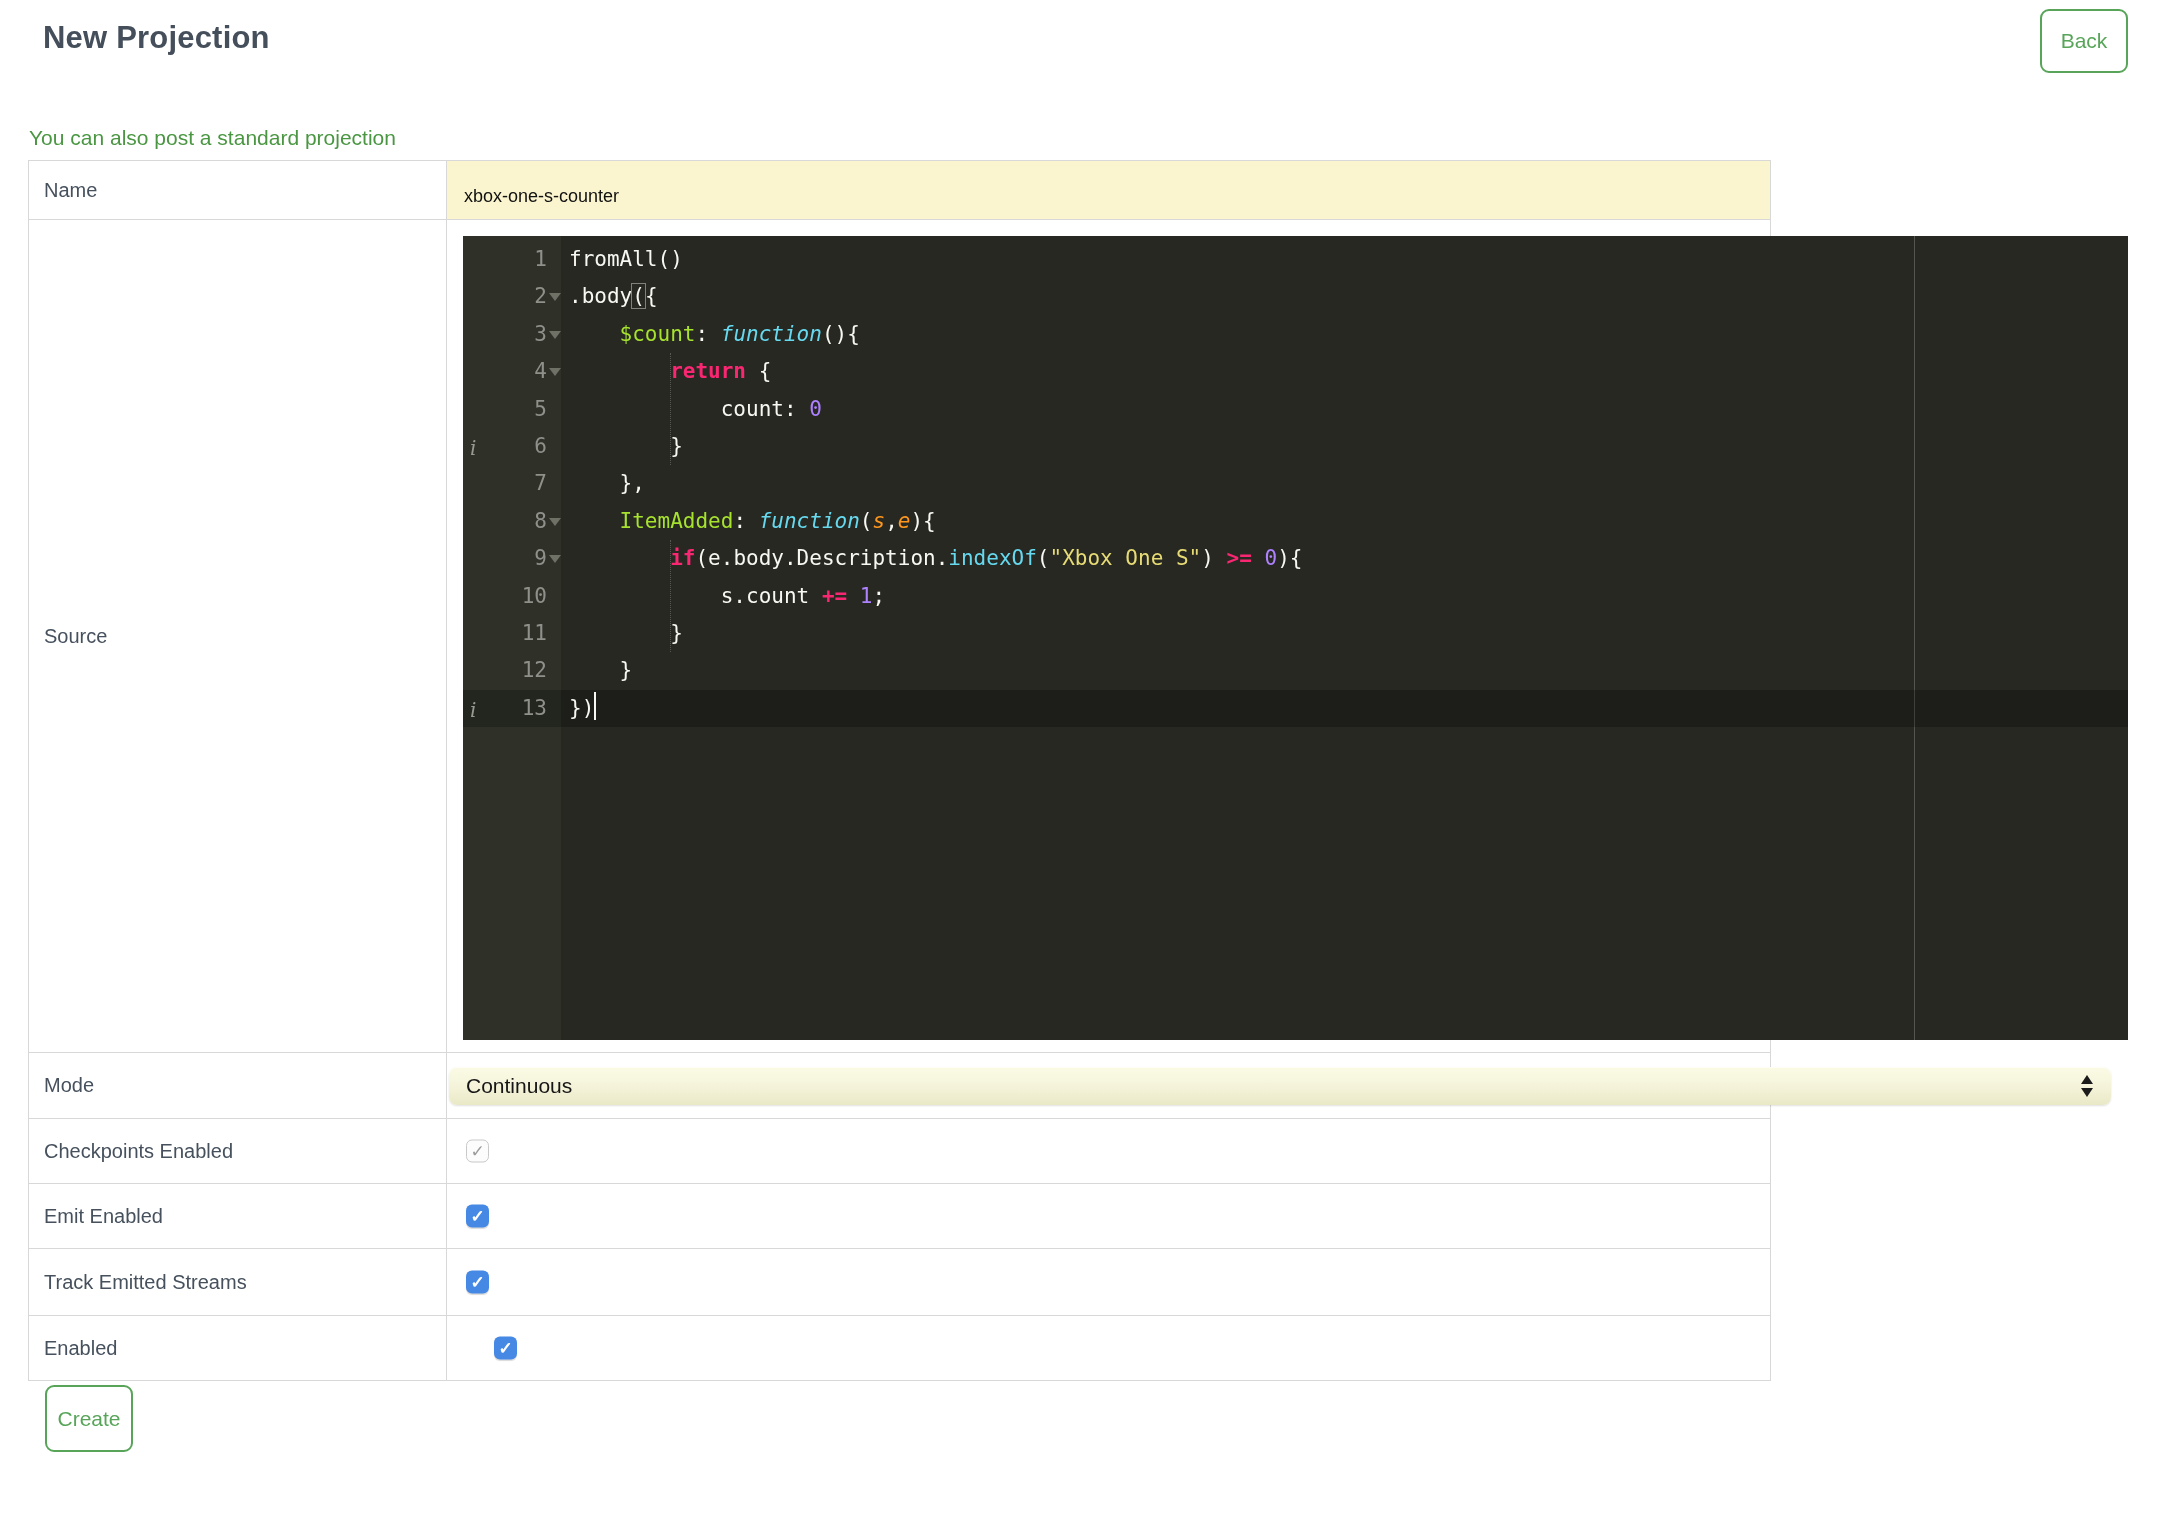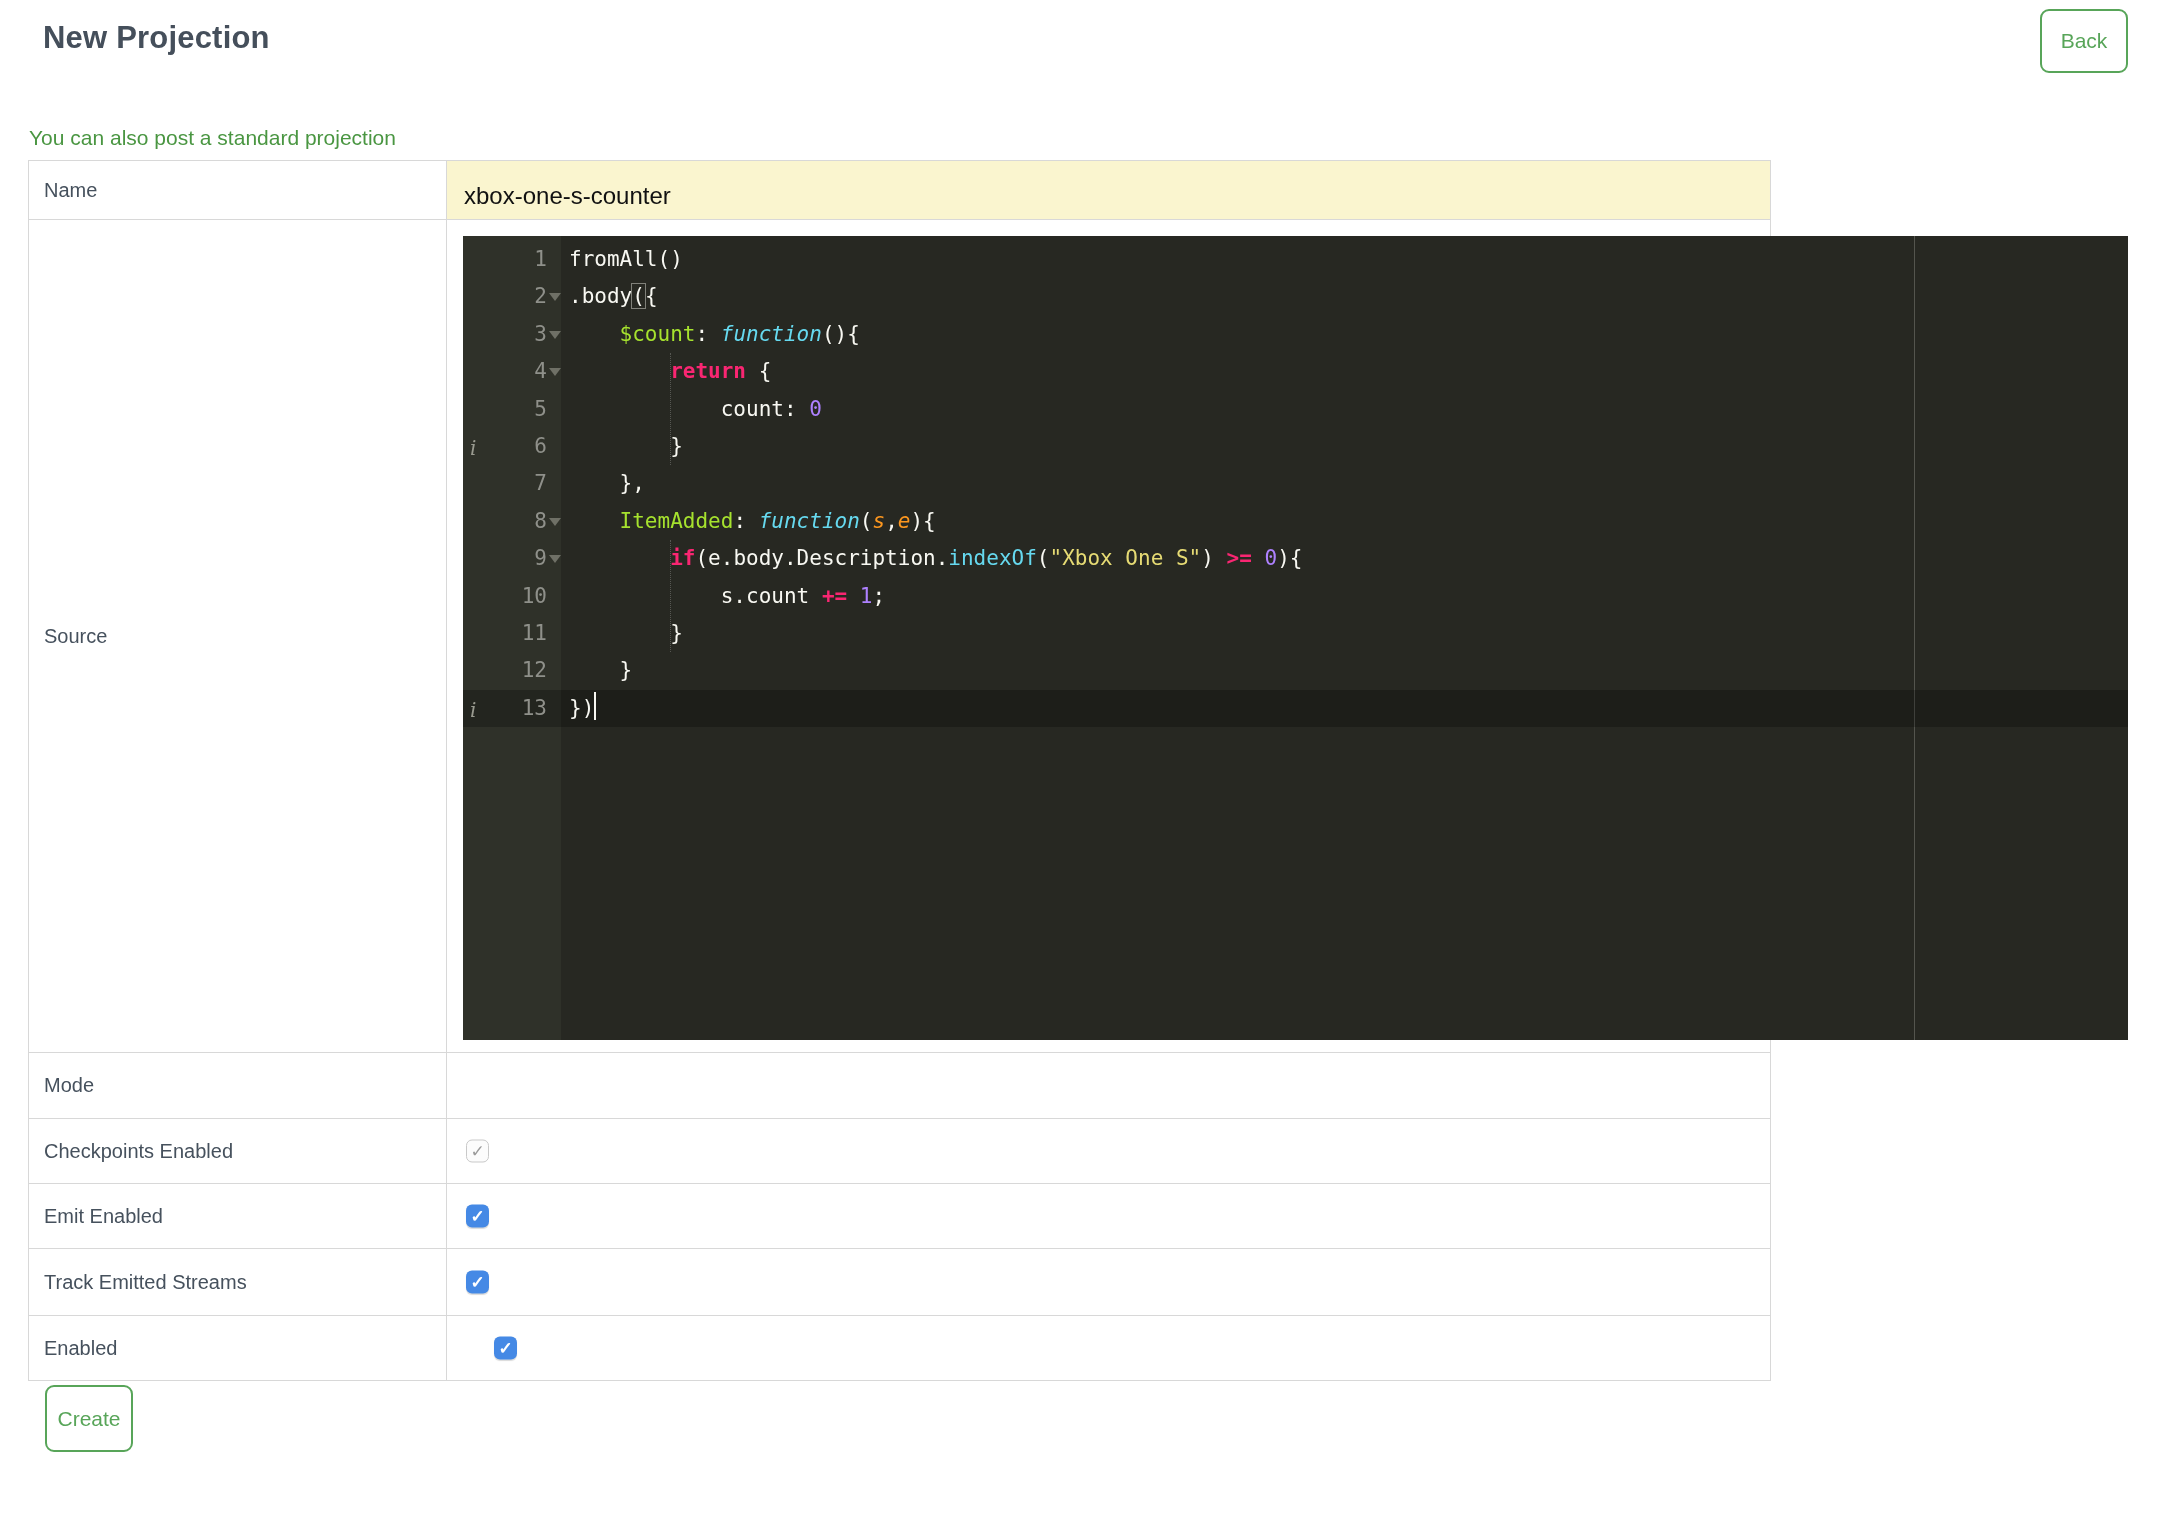--- a/index.html
+++ b/index.html
@@ -22,21 +22,21 @@
   .cell-value{flex:1 1 auto;position:relative;box-sizing:border-box;min-width:0;}
 
   .row-name{height:59px;}
   .row-source{height:833px;}
   .row-mode{height:66px;}
   .row-check{height:65px;}
   .row-track{height:67px;}
   .row-enabled{height:64px;}
 
   .name-input{display:block;width:100%;height:100%;box-sizing:border-box;border:none;outline:none;
-              background:#faf5cf;padding:12px 0 0 17px;font-family:"Liberation Sans",sans-serif;font-size:24px;color:#111111;}
+              background:#faf5cf;padding:12px 0 0 17px;font-family:"Liberation Sans",sans-serif;font-size:18px;color:#111111;}
 
   
   .mode-select{position:absolute;left:2px;top:14px;height:38px;width:1662px;border-radius:8px;
                background:linear-gradient(180deg,#fbfae5 0%,#f4f3d9 55%,#e9e8c6 100%);
                box-shadow:inset 0 1px 0 rgba(255,255,255,.7), 0 1px 2px rgba(0,0,0,.12);
                display:flex;align-items:center;padding-left:17px;box-sizing:border-box;
                font-size:21px;color:#161616;cursor:pointer;}
   .select-arrows{position:absolute;right:17px;top:50%;transform:translateY(-50%);width:14px;height:24px;}
   .select-arrows .up{position:absolute;left:1px;top:1px;width:0;height:0;
       border-left:6px solid transparent;border-right:6px solid transparent;border-bottom:9px solid #1b1b1b;}
@@ -129,20 +129,29 @@
             <div class="code-line"><span>        }</span></div>
             <div class="code-line"><span>    }</span></div>
             <div class="code-line active"><span>})</span><span class="caret"></span></div>
           </div>
       </div>
     </div>
   </div>
 
   <div class="frow row-mode">
     <div class="cell-label">Mode</div>
+    <div class="cell-value">
+      <div class="mode-select">
+        <span>Continuous</span>
+        <span class="select-arrows">
+          <span class="up"></span>
+            <span class="down"></span>
+        </span>
+      </div>
+    </div>
   </div>
 
   <div class="frow row-check">
     <div class="cell-label">Checkpoints Enabled</div>
     <div class="cell-value">
       <span class="checkbox disabled">✓</span>
     </div>
   </div>
 
   <div class="frow row-check">

